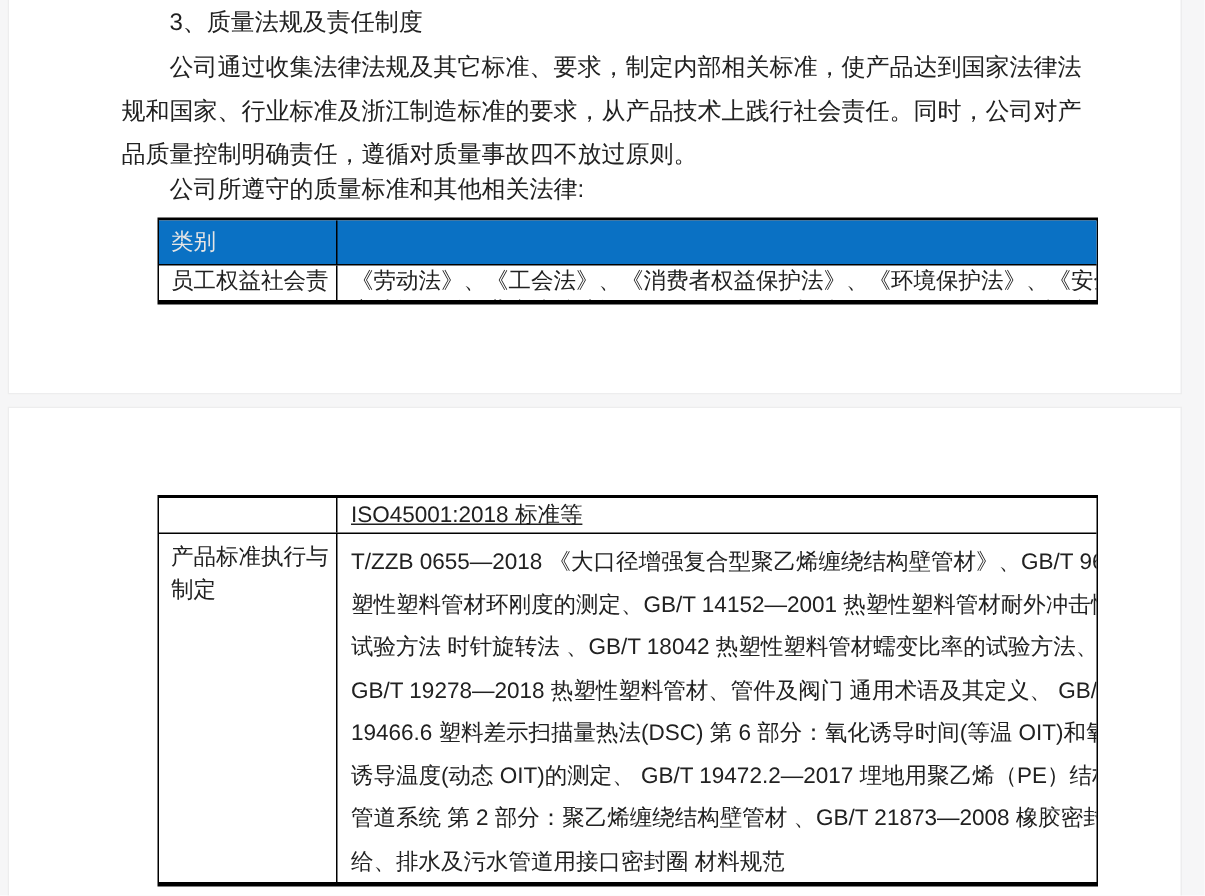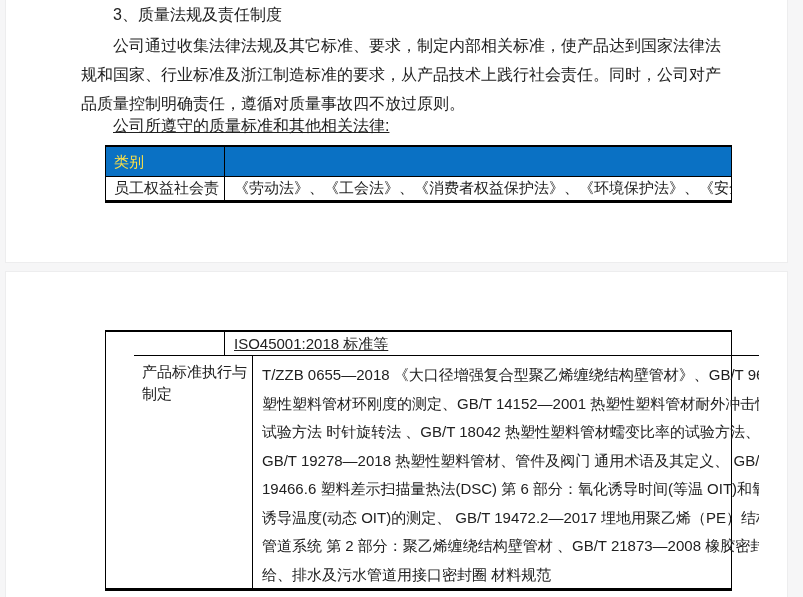--- a/index.html
+++ b/index.html
@@ -18,48 +18,48 @@
     background:#ffffff;
     border:1px solid #ededee;
   }
   .page-1 { top:-5px; height:268px; }
   .page-2 { top:271px; height:330px; }
 
   
   .heading   { position:absolute; left:107px; top:9px;  font-size:16px; white-space:pre; }
   .paragraph { position:absolute; left:75px;  top:35px; font-size:16px; line-height:29px;
                white-space:pre; text-indent:32px; }
-  .tbl-intro { position:absolute; left:107px; top:120px; font-size:16px; white-space:pre;text-decoration:underline; }
+  .tbl-intro { position:absolute; left:107px; top:120px; font-size:16px; white-space:pre; }
 
   
   .doc-table {
     position:absolute; left:99px; width:627px;
     border:1px solid #000; border-top-width:2px; border-bottom-width:3px;
     background:#fff;
   }
   .t1 { top:149px; }           
   .t2 { top:58px; }            
   .tr { display:flex; width:100%; }
   .td { overflow:hidden; font-size:15px; }
   .td-cat {
     width:119px; flex:0 0 119px;
     border-right:1px solid #000;
     padding:1px 4px 0 8px;
     line-height:20px;
   }
   .td-content { flex:1 1 auto; padding:1px 4px 0 9px; line-height:20px; }
 
-  .t1 .tr-head { height:29px; background:#0a71c4; color:#fde047; }
+  .t1 .tr-head { height:29px; background:#0a71c4; color:#e5e5e5; }
   .t1 .tr-head .td { line-height:29px; padding-top:0; }
   .t1 .tr-body { height:24px; border-top:1px solid #000; }
   .t1 .td-content { white-space:pre; line-height:20px; padding-top:1px; }
 
   .t2 .tr-cont { height:23px;text-decoration:underline; }
   .t2 .tr-cont .td { line-height:23px; padding-top:0; }
-  .t2 .tr-main { height:233px; border-top:1px solid #000;margin-left:28px; }
+  .t2 .tr-main { height:233px; border-top:1px solid #000; }
   .t2 .tr-main .td-cat { padding-top:5px; line-height:22px; }
   .t2 .tr-main .td-content { white-space:pre; padding-top:5px; line-height:28.5px; }
 </style>
 </head>
 <body>
 
 <div class="viewer">
 
   <div class="page page-1">
     <div class="heading">3、质量法规及责任制度</div>

